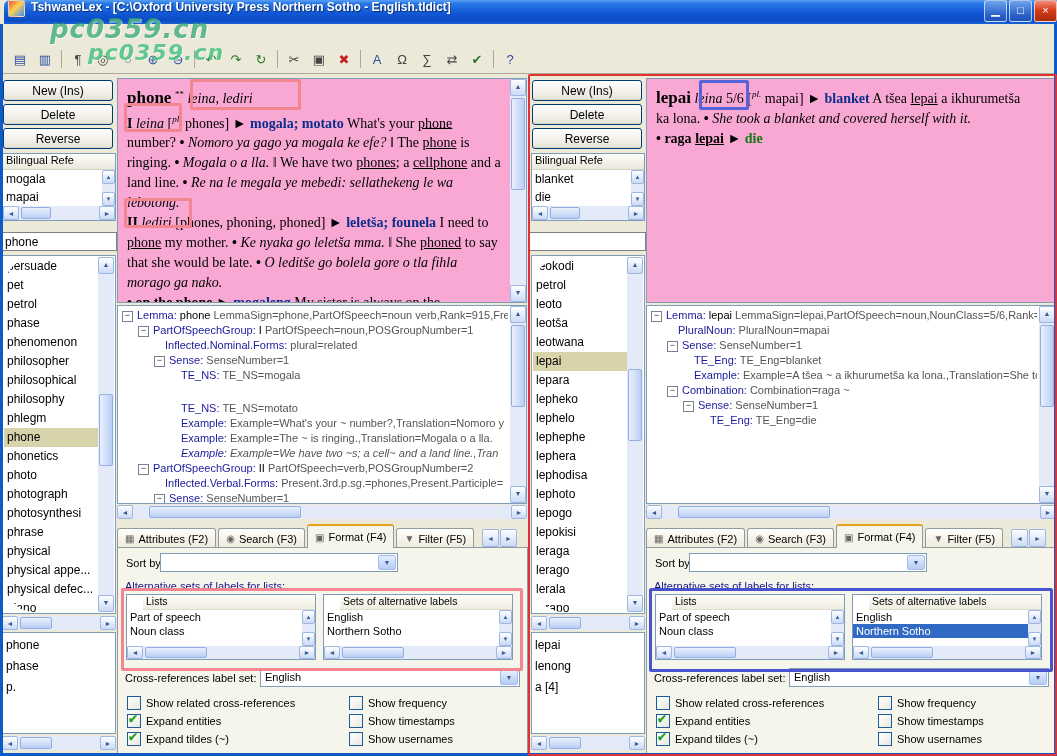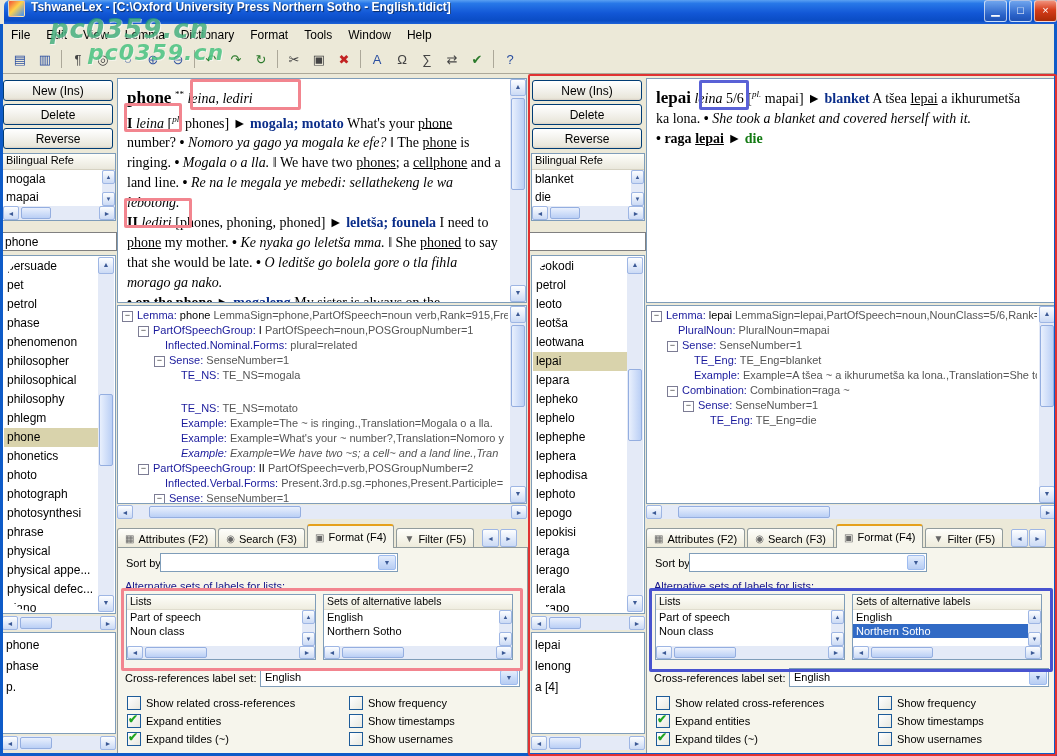--- a/index.html
+++ b/index.html
@@ -62,21 +62,21 @@
   .sb-h .ar{width:14px;font-size:7px;color:#3C5A96;display:flex;align-items:center;justify-content:center;
     background:linear-gradient(#FDFEFF,#CBDAF5);border:1px solid #9EB6E4;border-radius:2px;}
   .sb-h .tr{flex:1;position:relative;}
   .sb-h .th{position:absolute;top:1px;bottom:1px;background:linear-gradient(#E9F0FD,#BACFF5);
     border:1px solid #94AEE0;border-radius:2px;}
   .side-h1{position:absolute;left:2px;top:542px;width:114px;}
   .recent-list{position:absolute;left:2px;top:558px;width:114px;height:102px;border:1px solid #7F9DB9;
     background:#fff;font-size:12px;line-height:21px;padding-top:2px;box-sizing:border-box;overflow:hidden;}
   .side-h2{position:absolute;left:2px;top:662px;width:114px;}
   
-  .article{position:absolute;left:117px;top:4px;width:410px;height:225px;background:#ffffff;border:1px solid #7F9DB9;
+  .article{position:absolute;left:117px;top:4px;width:410px;height:225px;background:#f9a8d4;border:1px solid #7F9DB9;
     padding:5px 24px 5px 9px;box-sizing:border-box;font-family:"Liberation Serif",serif;font-size:14px;
     line-height:20px;overflow:hidden;}
   .art-sb{position:absolute;left:510px;top:5px;height:223px;}
   .seg.hw{font-weight:bold;font-size:17px;}
   .seg.b{font-weight:bold;}
   .seg.i{font-style:italic;}
   .seg.u{text-decoration:underline;}
   .seg.te{font-weight:bold;color:#0b2e8a;}
   .seg.teg{font-weight:bold;color:#137a13;}
   .seg.sup{vertical-align:super;font-size:9px;}
@@ -110,21 +110,21 @@
   .combo .val{position:absolute;left:4px;top:2px;white-space:nowrap;}
   .combo-btn{position:absolute;right:1px;top:1px;bottom:1px;width:16px;display:flex;align-items:center;
     justify-content:center;font-size:7px;color:#3C5A96;background:linear-gradient(#E6EEFB,#CBDCF9 50%,#B8CDF2);
     border:1px solid #9EBCF0;border-radius:2px;}
   .sort-combo{left:42px;top:5px;width:238px;}
   .alt-lab{position:absolute;left:7px;top:32px;color:#16168a;}
   .lbox{position:absolute;top:46px;width:190px;height:66px;border:1px solid #7F9DB9;background:#fff;
     display:flex;flex-direction:column;box-sizing:border-box;}
   .lbox1{left:8px;} .lbox2{left:205px;}
   .lbox-head{height:14px;font-size:10.5px;padding:0 13px 0 3px;background:linear-gradient(#FEFEFA,#EFEDE0);
-    border-bottom:1px solid #E0DDCE;white-space:nowrap;overflow:hidden;}
+    border-bottom:1px solid #E0DDCE;white-space:nowrap;overflow:hidden;margin-left:16px;}
   .lbox-body{flex:1;position:relative;}
   .lbox-items{position:absolute;left:0;top:0;right:13px;bottom:0;font-size:11px;line-height:14px;overflow:hidden;}
   .lbox .sb-h{height:13px;}
   .xref-lab{position:absolute;left:7px;top:124px;}
   .xref-combo{left:142px;top:120px;width:260px;}
   .checks{position:absolute;left:9px;top:146px;display:grid;grid-template-columns:222px auto;
     grid-auto-rows:18px;font-size:11px;}
   .check{display:flex;align-items:center;}
   .cbx{width:12px;height:12px;border:1px solid #1D5B99;background:linear-gradient(135deg,#fff,#E8E8E0);
     display:inline-block;position:relative;margin-right:5px;flex:none;}
@@ -144,31 +144,20 @@
   <div class="titlebar">
     <span class="app-icon"></span>
     <span class="title-text">TshwaneLex - [C:\Oxford University Press Northern Sotho - English.tldict]</span>
     <span class="win-btns">
       <span class="win-btn">▁</span>
       <span class="win-btn">□</span>
       <span class="win-btn close">×</span>
     </span>
   </div>
 
-  <div class="menubar" id="menubar">
-      <span class="menu-item">File</span>
-      <span class="menu-item">Edit</span>
-      <span class="menu-item">View</span>
-      <span class="menu-item">Lemma</span>
-      <span class="menu-item">Dictionary</span>
-      <span class="menu-item">Format</span>
-      <span class="menu-item">Tools</span>
-      <span class="menu-item">Window</span>
-      <span class="menu-item">Help</span>
-    </div>
   <div class="toolbar" id="toolbar">
       <span class="tool-btn" style="color: rgb(43, 79, 160);">▤</span>
       <span class="tool-btn" style="color: rgb(43, 79, 160);">▥</span>
       <span class="tool-sep"></span>
       <span class="tool-btn" style="color: rgb(68, 68, 68);">¶</span>
       <span class="tool-btn" style="color: rgb(68, 68, 68);">◎</span>
       <span class="tool-btn" style="color: rgb(43, 79, 160);">○</span>
       <span class="tool-btn" style="color: rgb(43, 79, 160);">⊕</span>
       <span class="tool-btn" style="color: rgb(43, 79, 160);">⊖</span>
       <span class="tool-sep"></span>
@@ -277,22 +266,22 @@
         <span class="ar">▼</span>
       </div>
 
     <div class="tree" id="tree-l">
         <div class="tree-row" style="padding-left: 2px;"><span class="tg">−</span><span class="tn">Lemma: </span><span class="tm">phone  </span><span class="ta">LemmaSign=phone,PartOfSpeech=noun verb,Rank=915,Freq</span></div>
         <div class="tree-row" style="padding-left: 18px;"><span class="tg">−</span><span class="tn">PartOfSpeechGroup: </span><span class="tm">I  </span><span class="ta">PartOfSpeech=noun,POSGroupNumber=1</span></div>
         <div class="tree-row" style="padding-left: 34px;"><span class="tg-sp"></span><span class="tn">Inflected.Nominal.Forms: </span><span class="ta">plural=related</span></div>
         <div class="tree-row" style="padding-left: 34px;"><span class="tg">−</span><span class="tn">Sense: </span><span class="ta">SenseNumber=1</span></div>
         <div class="tree-row" style="padding-left: 50px;"><span class="tg-sp"></span><span class="tn">TE_NS: </span><span class="ta">TE_NS=mogala</span></div>
         <div class="tree-row" style="padding-left: 50px; margin-top: 18px;"><span class="tg-sp"></span><span class="tn">TE_NS: </span><span class="ta">TE_NS=motato</span></div>
+        <div class="tree-row" style="padding-left: 50px;"><span class="tg-sp"></span><span class="tn">Example: </span><span class="ta">Example=What's your ~ number?,Translation=Nomoro y</span></div>
         <div class="tree-row" style="padding-left: 50px;"><span class="tg-sp"></span><span class="tn">Example: </span><span class="ta">Example=The ~ is ringing.,Translation=Mogala o a lla.</span></div>
-        <div class="tree-row" style="padding-left: 50px;"><span class="tg-sp"></span><span class="tn">Example: </span><span class="ta">Example=What's your ~ number?,Translation=Nomoro y</span></div>
         <div class="tree-row" style="padding-left: 50px; font-style: italic;"><span class="tg-sp"></span><span class="tn">Example: </span><span class="ta">Example=We have two ~s; a cell~ and a land line.,Tran</span></div>
         <div class="tree-row" style="padding-left: 18px;"><span class="tg">−</span><span class="tn">PartOfSpeechGroup: </span><span class="tm">II  </span><span class="ta">PartOfSpeech=verb,POSGroupNumber=2</span></div>
         <div class="tree-row" style="padding-left: 34px;"><span class="tg-sp"></span><span class="tn">Inflected.Verbal.Forms: </span><span class="ta">Present.3rd.p.sg.=phones,Present.Participle=</span></div>
         <div class="tree-row" style="padding-left: 34px;"><span class="tg">−</span><span class="tn">Sense: </span><span class="ta">SenseNumber=1</span></div>
         <div class="tree-row" style="padding-left: 50px;"><span class="tg-sp"></span><span class="tn">TE_NS: </span><span class="ta">TE_NS=leletša</span></div>
       </div>
     <div class="sb-v tree-vsb">
         <span class="ar">▲</span>
         <span class="tr">
           <span class="th" style="top: 2px; height: 80px;"></span>

